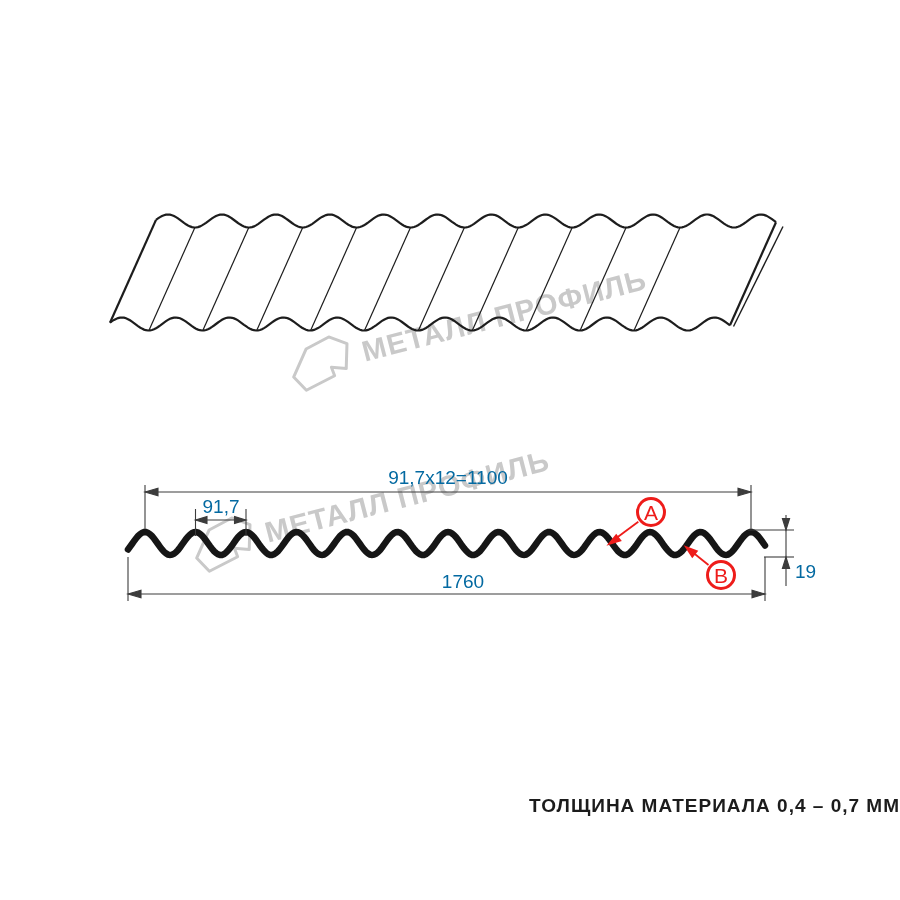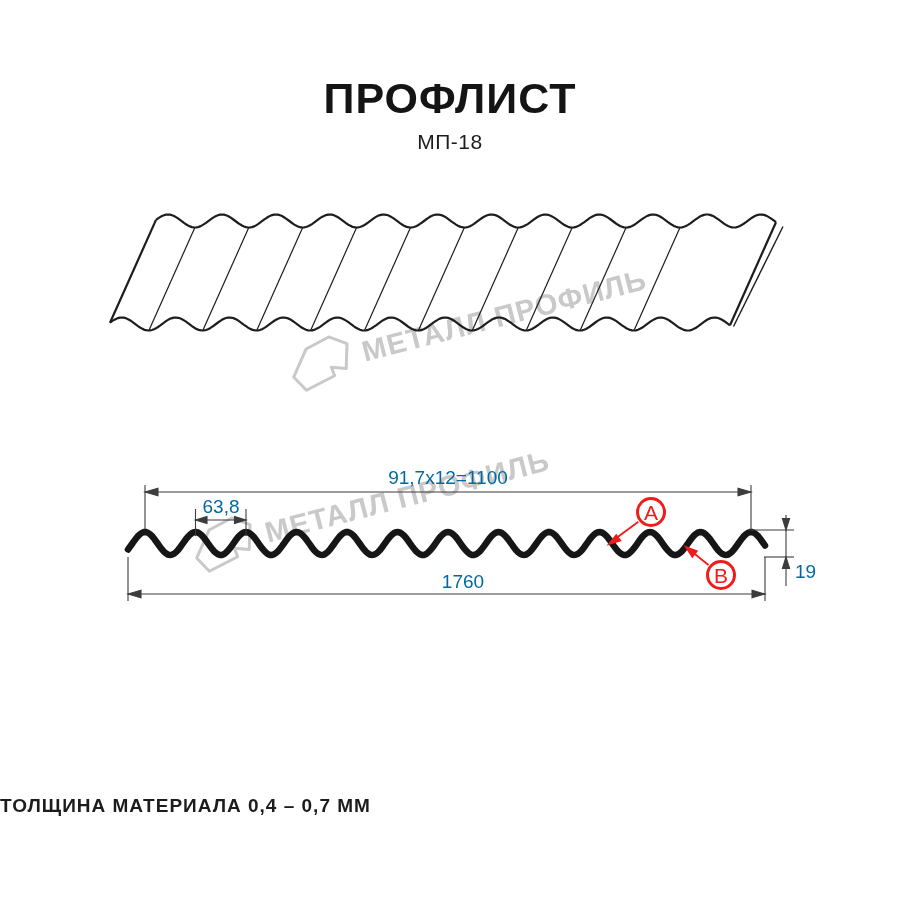--- a/index.html
+++ b/index.html
@@ -25,30 +25,28 @@
   .pitch-dim{left:221px;top:496px;transform:translateX(-50%);}
   .width-dim{left:463px;top:571px;transform:translateX(-50%);}
   .height-dim{left:795px;top:561px;}
   
   .badge{position:absolute;width:30px;height:30px;box-sizing:border-box;
          border:3px solid #ee1c1a;border-radius:50%;color:#ee1c1a;
          font-size:21px;line-height:1;display:flex;align-items:center;justify-content:center;}
   .badge-a{left:636px;top:497px;}
   .badge-b{left:706px;top:560px;}
   
-  .footer{position:absolute;top:795px;left:0;right:0;text-align:left;
+  .footer{position:absolute;top:795px;left:0;right:0;text-align:right;
          font-size:19px;font-weight:600;letter-spacing:1px;color:#1c1c1c;}
 </style>
 </head>
 <body>
 
 <div class="stage">
 
-  <h1 class="title">ПРОФЛИСТ</h1>
-  <div class="subtitle">МП-18</div>
 
   <div class="watermark wm1">
     <svg class="wm-logo" viewBox="0 0 66 52">
       <path d="M3 33 L22 9 L47 3 L63 14 L56 38 L42 33 L43 42 L12 49 Z" fill="none" stroke="#c9c9c9" stroke-width="3" stroke-linejoin="round"></path>
     </svg>
     <span>МЕТАЛЛ ПРОФИЛЬ</span>
   </div>
 
   <div class="watermark wm2">
     <svg class="wm-logo" viewBox="0 0 66 52">
@@ -112,21 +110,21 @@
 
     <g stroke="#ee1c1a" fill="#ee1c1a" stroke-width="1.8">
       <line x1="638.3" y1="521.7" x2="612" y2="541.2"></line>
       <polygon points="609,544 616.2,535.3 620.3,540.6"></polygon>
       <line x1="708.5" y1="565" x2="689.5" y2="549.8"></line>
       <polygon points="686,547 696.8,551.2 692.3,556.8"></polygon>
     </g>
   </svg>
 
   <div class="dim top-dim">91,7x12=1100</div>
-  <div class="dim pitch-dim">63,8</div>
+  <div class="dim pitch-dim">91,7</div>
   <div class="dim width-dim">1760</div>
   <div class="dim height-dim">19</div>
 
   <div class="badge badge-a">A</div>
   <div class="badge badge-b">B</div>
 
   <div class="footer">ТОЛЩИНА МАТЕРИАЛА 0,4 – 0,7 ММ</div>
 </div>
 
 </body></html>

